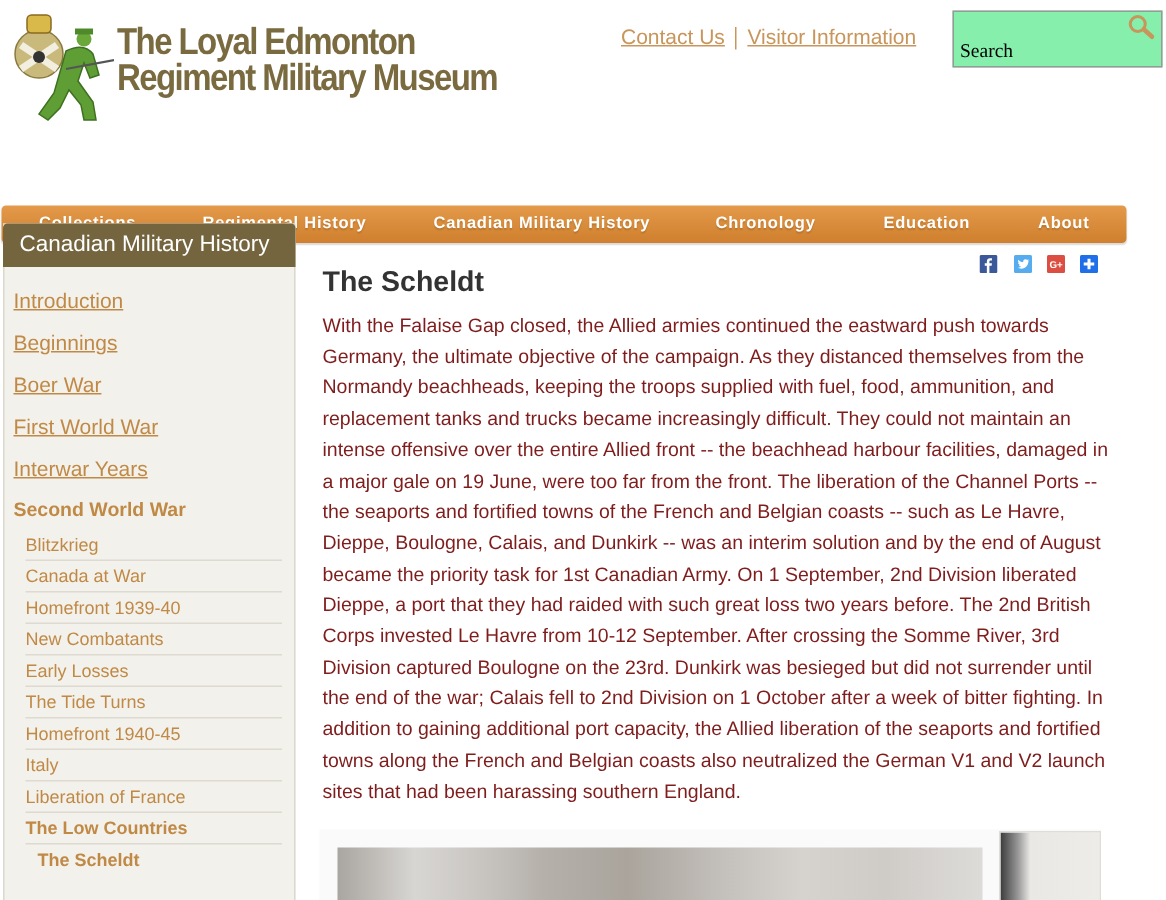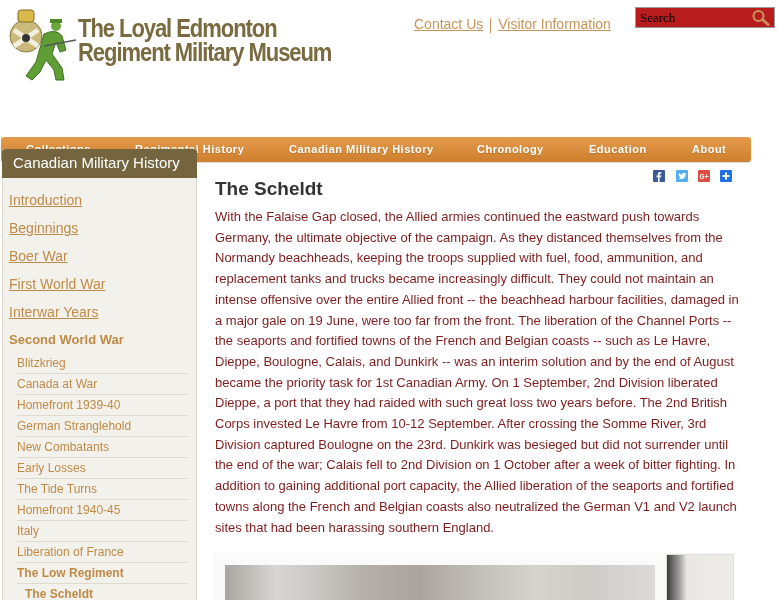--- a/index.html
+++ b/index.html
@@ -15,23 +15,23 @@
       font-weight: bold; color: #7a6a3f;
       font-size: 25px; line-height: 24px; letter-spacing: -1.2px;
       transform: scaleX(0.88); transform-origin: left top;
     }
     .site-title div { white-space: nowrap; }
     .top-links { position: absolute; left: 414px; top: 16px; font-size: 14px; color: #c8955a; white-space: nowrap; }
     .top-links a { color: #c8955a; text-decoration: underline; }
     .top-links .sep { display: inline-block; width: 1px; height: 15px; background: #c8955a; vertical-align: middle; margin: 0 7px; }
     .search-box {
       position: absolute; left: 635px; top: 7px; width: 140px; height: 21px;
-      border: 1px solid #999; background: #b91c1c;
+      border: 1px solid #999; background: #86efac;
       font-family: "Liberation Serif", serif; font-size: 13px; color: #000;
-      padding: 2px 4px;
+      padding: 18px 4px;
     }
     .search-icon { position: absolute; right: 3px; top: 1px; width: 20px; height: 18px; }
 
     
     .navbar {
       position: absolute; left: 1px; top: 95px; width: 750px; height: 25px;
       background: linear-gradient(#e39a4a, #cf7f2d);
       border-radius: 3px;
       box-shadow: 0 1px 1px rgba(0,0,0,0.15);
       margin-top: 42px;
@@ -143,28 +143,27 @@
   <a class="side-top" style="top:98px">Boer War</a>
   <a class="side-top" style="top:126px">First World War</a>
   <a class="side-top" style="top:154px">Interwar Years</a>
 
   <div class="side-section">Second World War</div>
 
   <div class="sub-list">
     <div class="sub-item">Blitzkrieg</div>
     <div class="sub-item">Canada at War</div>
     <div class="sub-item">Homefront 1939-40</div>
-    <div class="sub-item">German Stranglehold</div>
     <div class="sub-item">New Combatants</div>
     <div class="sub-item">Early Losses</div>
     <div class="sub-item">The Tide Turns</div>
     <div class="sub-item">Homefront 1940-45</div>
     <div class="sub-item">Italy</div>
     <div class="sub-item">Liberation of France</div>
-    <div class="sub-item bold">The Low Regiment</div>
+    <div class="sub-item bold">The Low Countries</div>
     <div class="sub-item current">The Scheldt</div>
   </div>
 </div>
 
 <h1 class="page-title">The Scheldt</h1>
 
 <span class="share" style="left:653px">
   <svg width="12" height="12" viewBox="0 0 12 12">
       <rect width="12" height="12" rx="1" fill="#3b5998"></rect>
       <path d="M6.6 12V7.2h1.5l.2-1.7H6.6V4.5c0-.5.2-.8.8-.8h.9V2.2c-.2 0-.7-.1-1.3-.1-1.3 0-2.1.8-2.1 2.2v1.2H3.5v1.7h1.4V12z" fill="#fff"></path>

